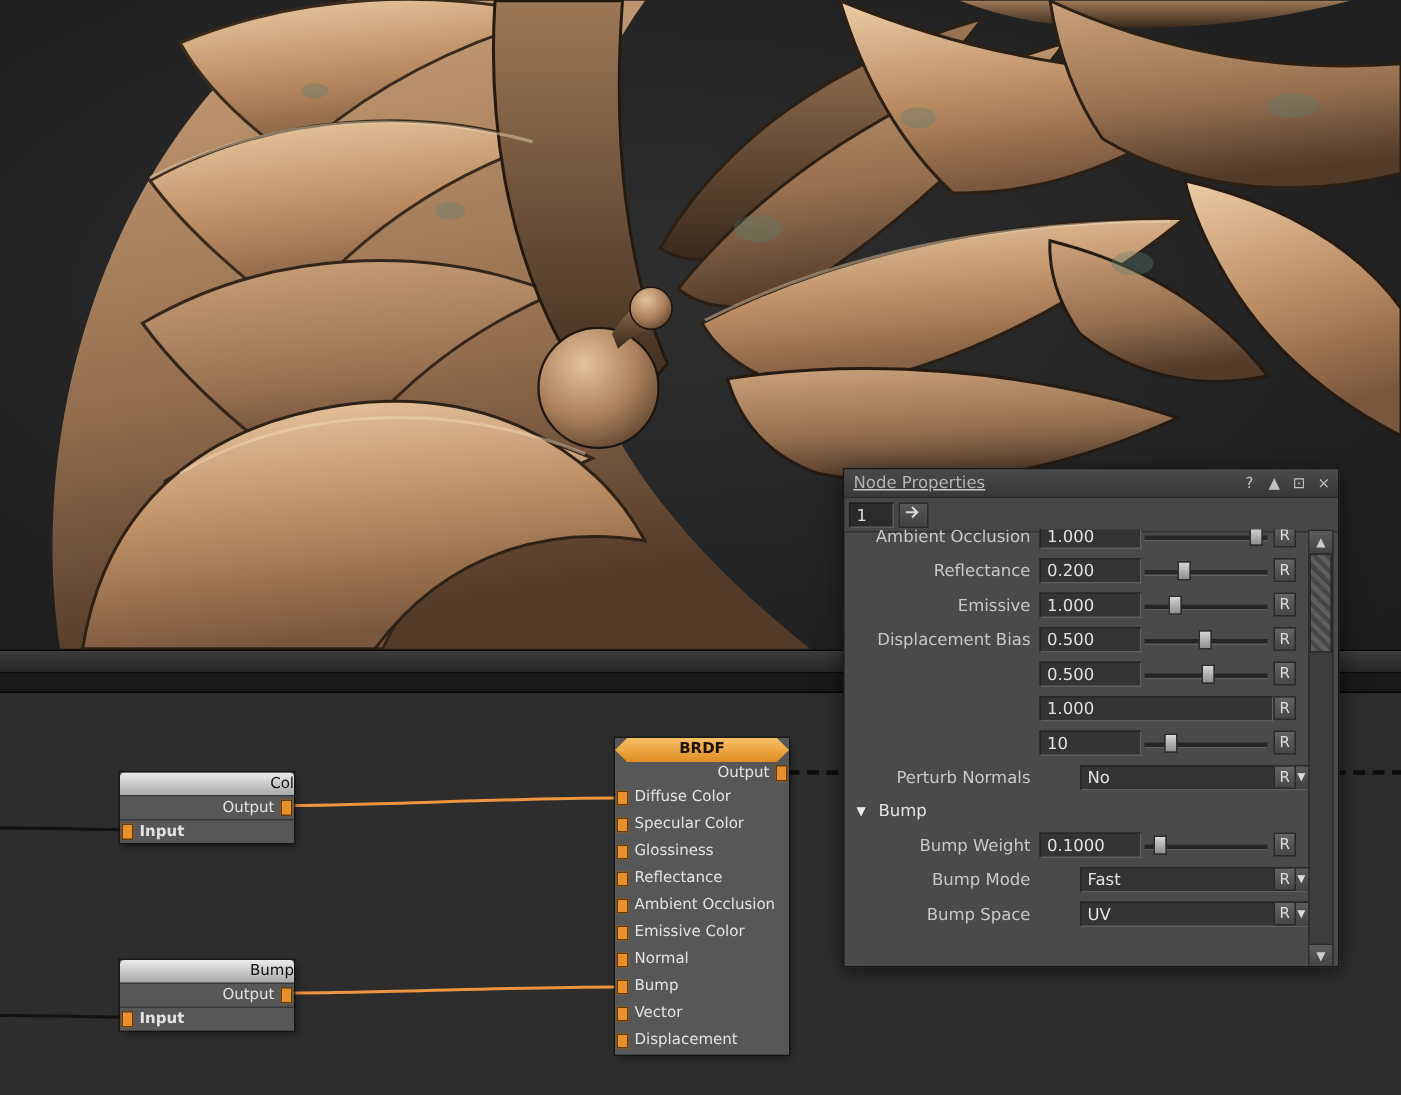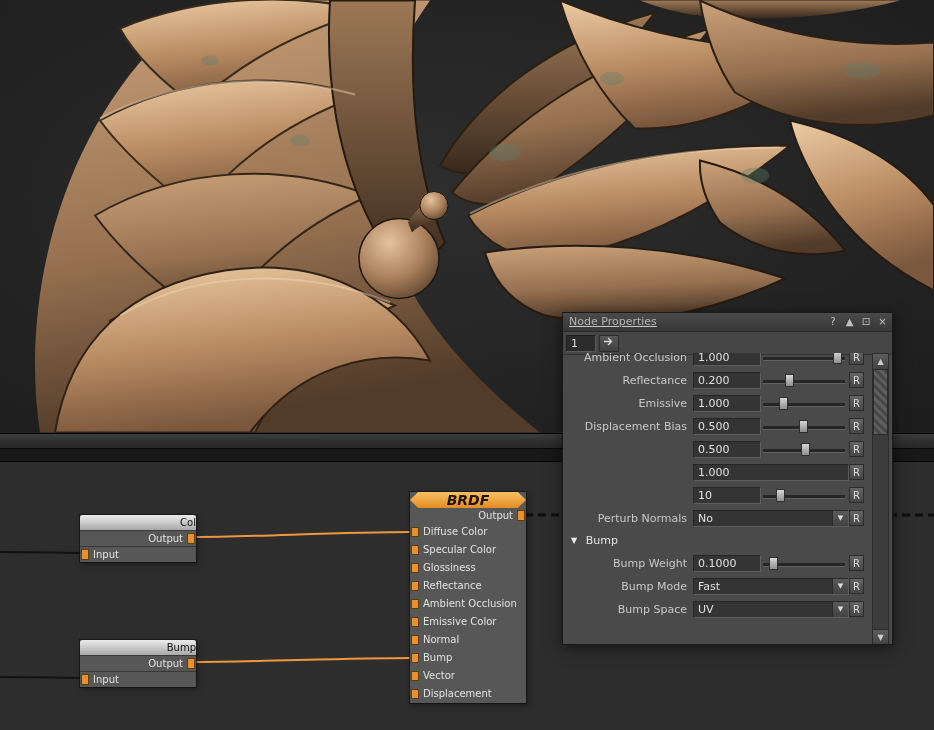--- a/index.html
+++ b/index.html
@@ -22,27 +22,27 @@
   .schematic { position:absolute; left:0; top:462px; width:934px; height:268px; background:#2d2d2d; z-index:1; }
   .wires { position:absolute; left:0; top:432px; width:934px; height:298px; z-index:2; pointer-events:none; }
 
   .node { position:absolute; width:116px; background:rgba(90,90,90,0.93);
     box-shadow:0 0 0 1px rgba(15,15,15,.65), 2px 3px 6px rgba(0,0,0,.35);
     font-size:10px; color:#e2e2e2; z-index:3; }
   .node-header { height:15px; line-height:15px; text-align:right; color:#101010;
     background:linear-gradient(#ececec,#a8a8a8); border-radius:3px 3px 0 0; border-bottom:1px solid #3a3a3a; }
   .node-row { position:relative; height:15px; line-height:15px; }
   .node-row.out { text-align:right; padding-right:13px; }
-  .node-row.in  { padding-left:13px; border-top:1px solid rgba(0,0,0,.35); }
+  .node-row.in  { padding-left:13px; border-top:1px solid rgba(0,0,0,.35);font-weight:bold; }
   .port { position:absolute; width:8px; height:11px; top:2px; background:#e8912c; border:1px solid #5e3c0e; box-sizing:border-box; }
   .port.pl { left:1px; } .port.pr2 { right:1px; }
 
-  .brdf-header { height:16px; line-height:16px; text-align:center; font-weight:bold; color:#201200; font-size:14px;
+  .brdf-header { height:16px; line-height:16px; text-align:center; font-weight:bold; color:#201200; font-size:10px;
     background:linear-gradient(#f8c066,#e08c22);
-    clip-path:polygon(7% 0,93% 0,100% 50%,93% 100%,7% 100%,0 50%);font-style:italic; }
+    clip-path:polygon(7% 0,93% 0,100% 50%,93% 100%,7% 100%,0 50%); }
   .brdf-row { position:relative; height:18px; line-height:18px; padding-left:13px; }
   .brdf-row .port { top:4px; height:10px; }
   .brdf-out { position:relative; height:15px; line-height:15px; text-align:right; padding-right:13px; }
 
   
   .panel { position:absolute; left:562px; top:312px; width:331px; height:333px; box-sizing:border-box;
     background:#4a4a4a; border:1px solid #191919; box-shadow:0 3px 14px rgba(0,0,0,.55);
     z-index:10; font-size:11px; color:#c8c8c8;text-decoration:underline; }
   .panel-titlebar { position:relative; height:18px; line-height:18px; padding-left:6px; color:#b4b4b4;
     background:linear-gradient(#4a4a4a,#383838); border-bottom:1px solid #2a2a2a; }
@@ -56,21 +56,21 @@
   .panel-content { position:absolute; left:0; right:0; top:40px; bottom:0; overflow:hidden; }
   .rows { position:absolute; left:4px; right:26px; top:-7px; }
   .prow { position:relative; height:23px; }
   .prow.section { height:22px; line-height:22px; padding-left:4px; }
   .sec-tri { font-size:8px; color:#ececec; margin-right:5px; vertical-align:1px; }
   .sec-label { color:#e4e4e4; }
   .plabel { position:absolute; left:0; width:120px; text-align:right; line-height:23px; color:#c8c8c8; white-space:nowrap; }
   .pfield { position:absolute; left:126px; top:3px; width:62px; height:15px; line-height:15px; padding-left:4px;
     background:#343434; color:#e0e0e0; border:1px solid #262626; border-bottom-color:#5e5e5e; border-right-color:#5e5e5e; }
   .pfield.wide { width:150px; }
-  .pfield.dd { padding-left:4px; }
+  .pfield.dd { padding-left:4px;margin-left:27px; }
   .ddbtn { position:absolute; right:0; top:0; width:15px; height:15px; background:linear-gradient(#5a5a5a,#424242);
     border-left:1px solid #2a2a2a; text-align:center; line-height:15px; font-size:7px; color:#ddd; }
   .ptrack { position:absolute; left:196px; top:0; width:82px; height:23px; }
   .ptrack::before { content:""; position:absolute; left:0; right:0; top:11px; height:3px; background:#262626; border-bottom:1px solid #606060; }
   .phandle { position:absolute; top:5px; width:9px; height:13px; background:linear-gradient(#d6d6d6,#8e8e8e); border:1px solid #2e2e2e; box-sizing:border-box; }
   .pr { position:absolute; left:282px; top:3px; width:15px; height:16px; line-height:16px; text-align:center; font-size:10px; color:#ddd;
     background:linear-gradient(#646464,#464646); border:1px solid #2b2b2b; box-sizing:border-box; }
   .scrollbar { position:absolute; right:3px; top:0; width:17px; height:293px; background:#3c3c3c; border:1px solid #2c2c2c; box-sizing:border-box; }
   .sb-btn { position:absolute; left:0; width:15px; height:15px; line-height:15px; text-align:center; font-size:8px; color:#ccc;
     background:linear-gradient(#5c5c5c,#424242); border-bottom:1px solid #2c2c2c; }

